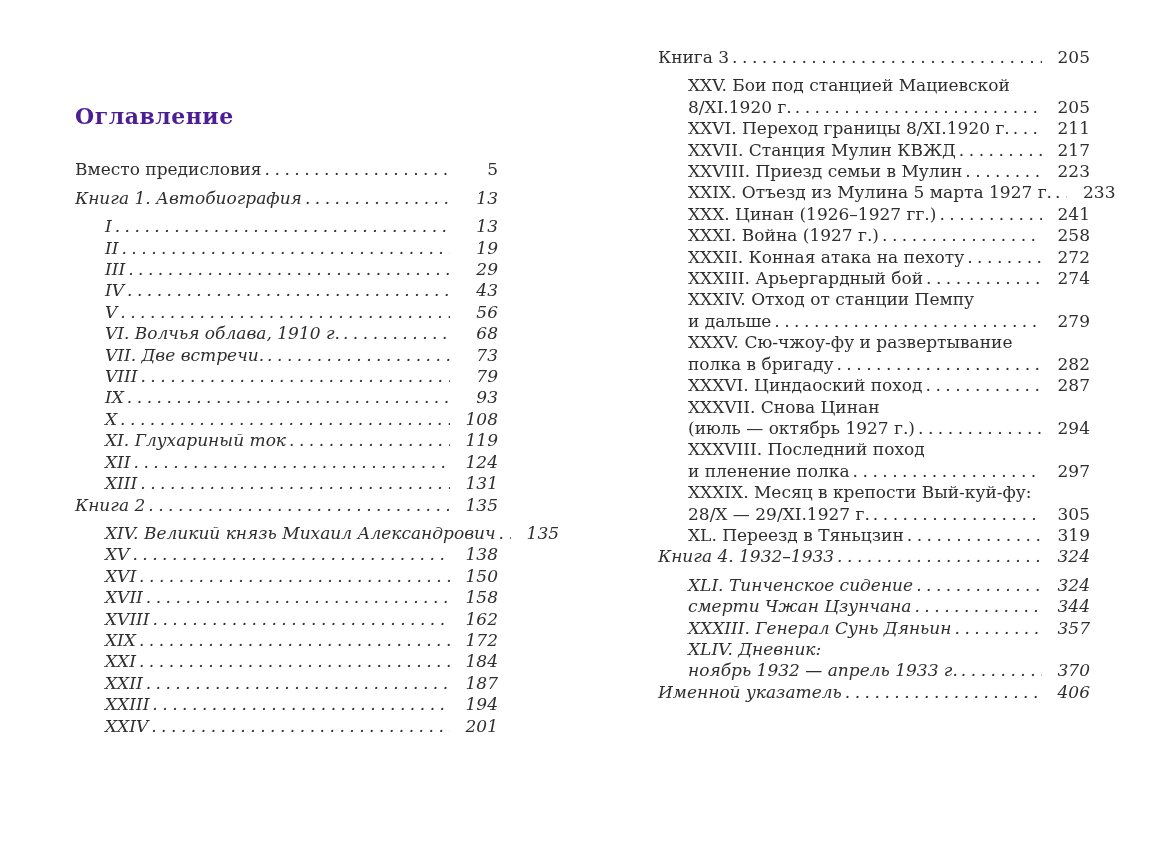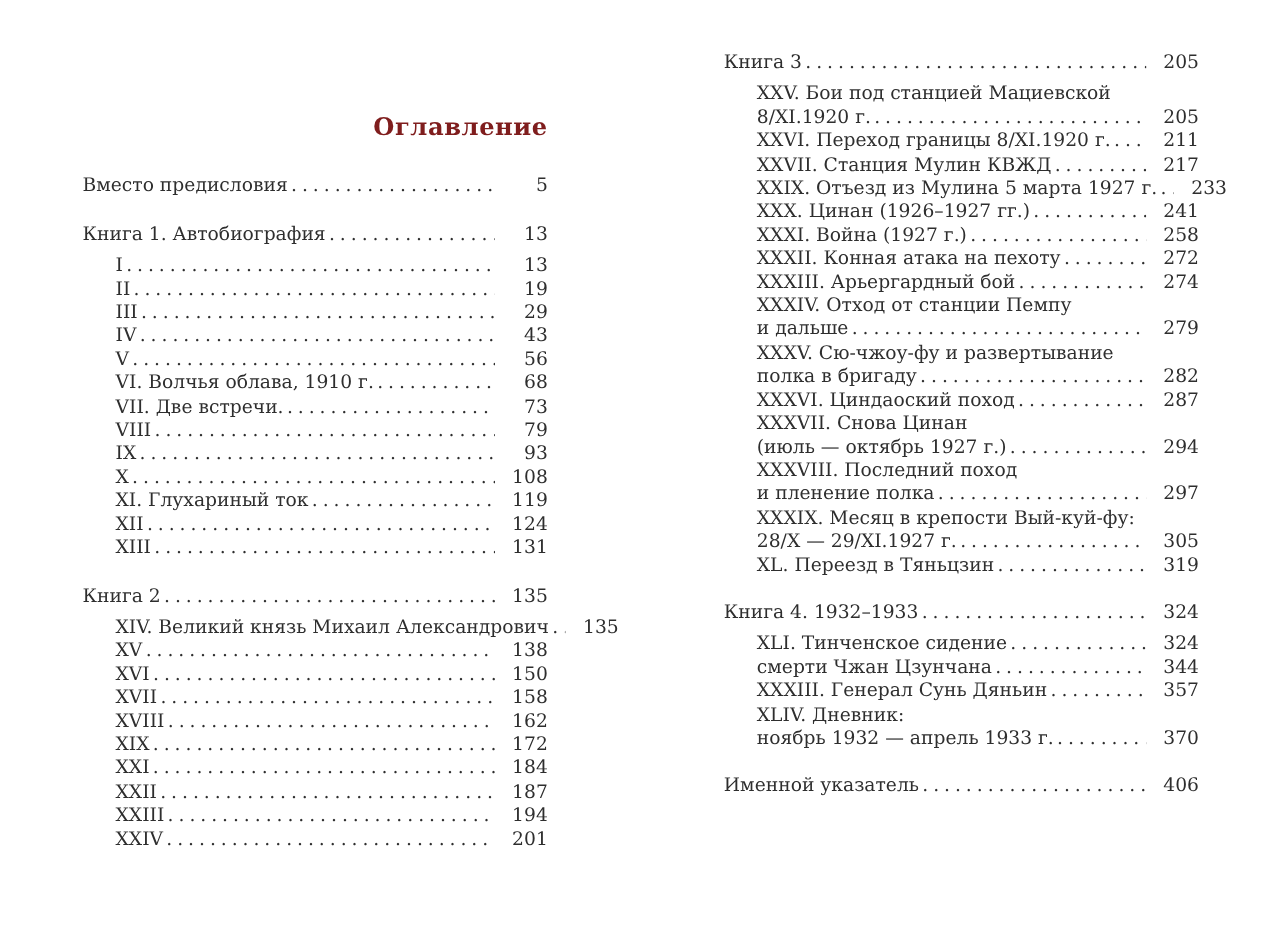--- a/index.html
+++ b/index.html
@@ -24,29 +24,29 @@
     left: 75px;
     top: 106px;
     width: 423px;
   }
   .col-right {
     left: 658px;
     top: 47px;
     width: 432px;
   }
   .title {
-    text-align: right;
+    text-align: left;
     font-size: 22px;
     font-weight: bold;
-    color: #7f1d1d;
+    color: #4c1d95;
     margin: 0 0 32px 0;
     letter-spacing: 0.5px;
   }
   .group + .group {
-    margin-top: 22px;
+    font-style: italic;
   }
   .entry.section {
     margin-bottom: 7px;
   }
   .entry.indent {
     padding-left: 30px;
   }
   .line {
     display: flex;
     align-items: flex-end;
@@ -298,20 +298,27 @@
         </div>
         <div class="entry indent">
           <div class="line">
             <span class="label">XXVII. Станция Мулин КВЖД</span>
             <span class="leader"></span>
             <span class="page-num">217</span>
           </div>
         </div>
         <div class="entry indent">
           <div class="line">
+            <span class="label">XXVIII. Приезд семьи в Мулин</span>
+            <span class="leader"></span>
+            <span class="page-num">223</span>
+          </div>
+        </div>
+        <div class="entry indent">
+          <div class="line">
             <span class="label">XXIX. Отъезд из Мулина 5 марта 1927 г.</span>
             <span class="leader"></span>
             <span class="page-num">233</span>
           </div>
         </div>
         <div class="entry indent">
           <div class="line">
             <span class="label">XXX. Цинан (1926–1927 гг.)</span>
             <span class="leader"></span>
             <span class="page-num">241</span>

